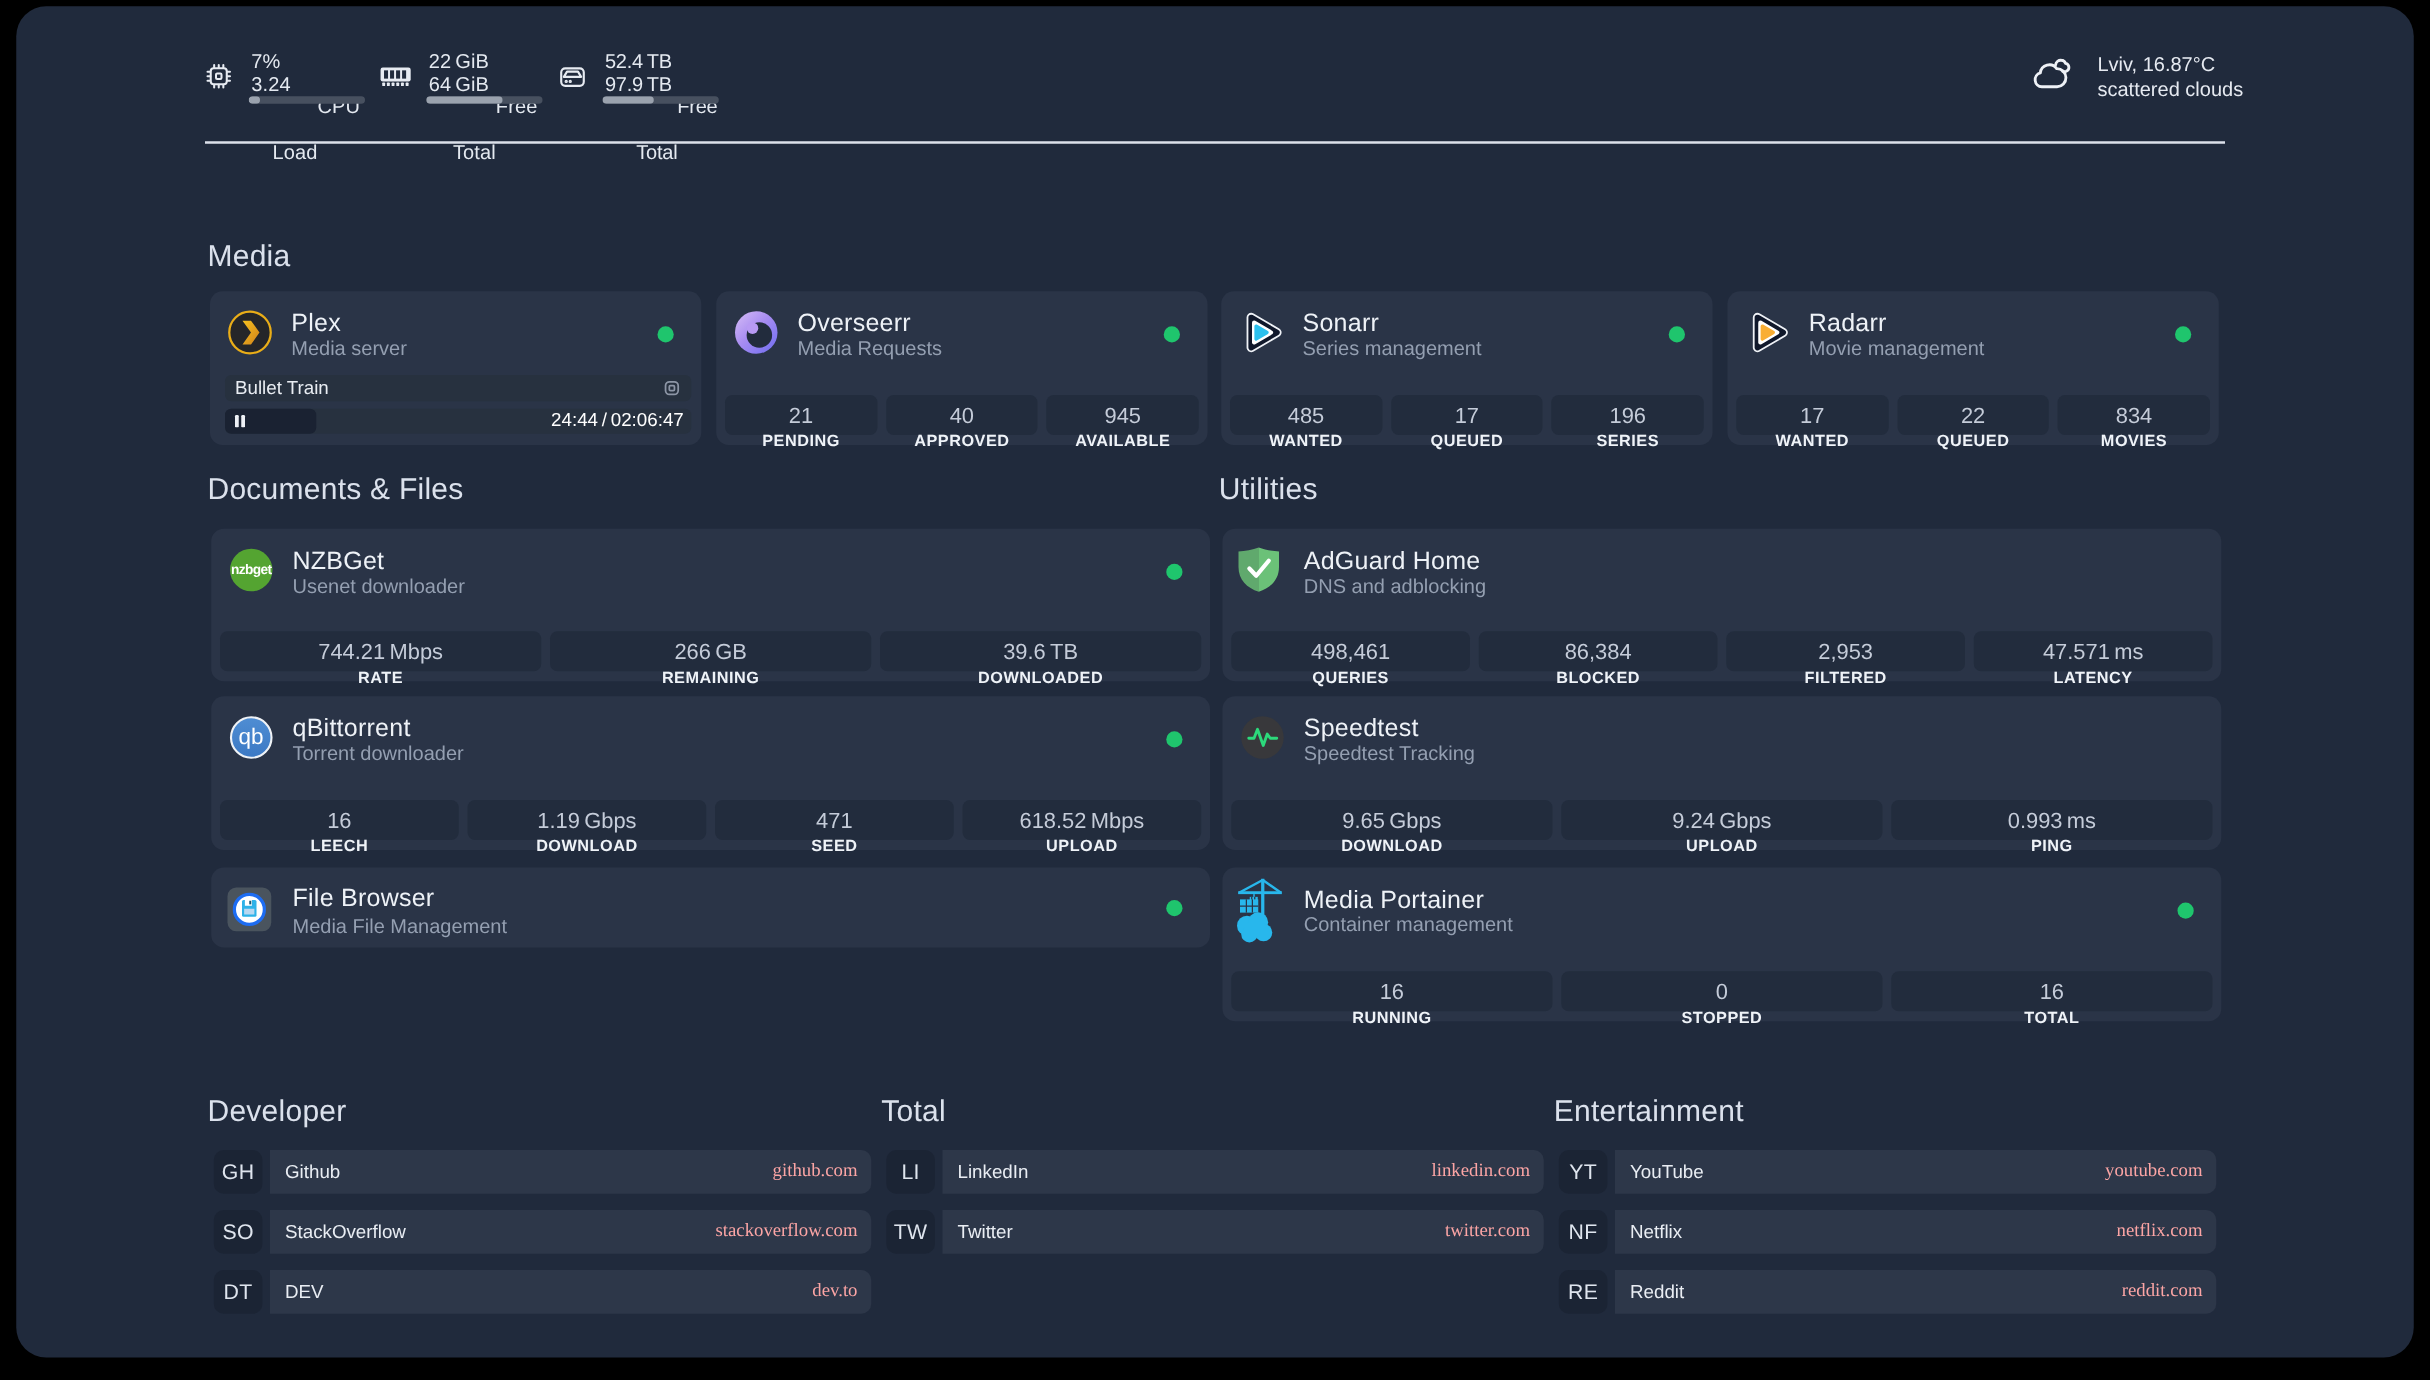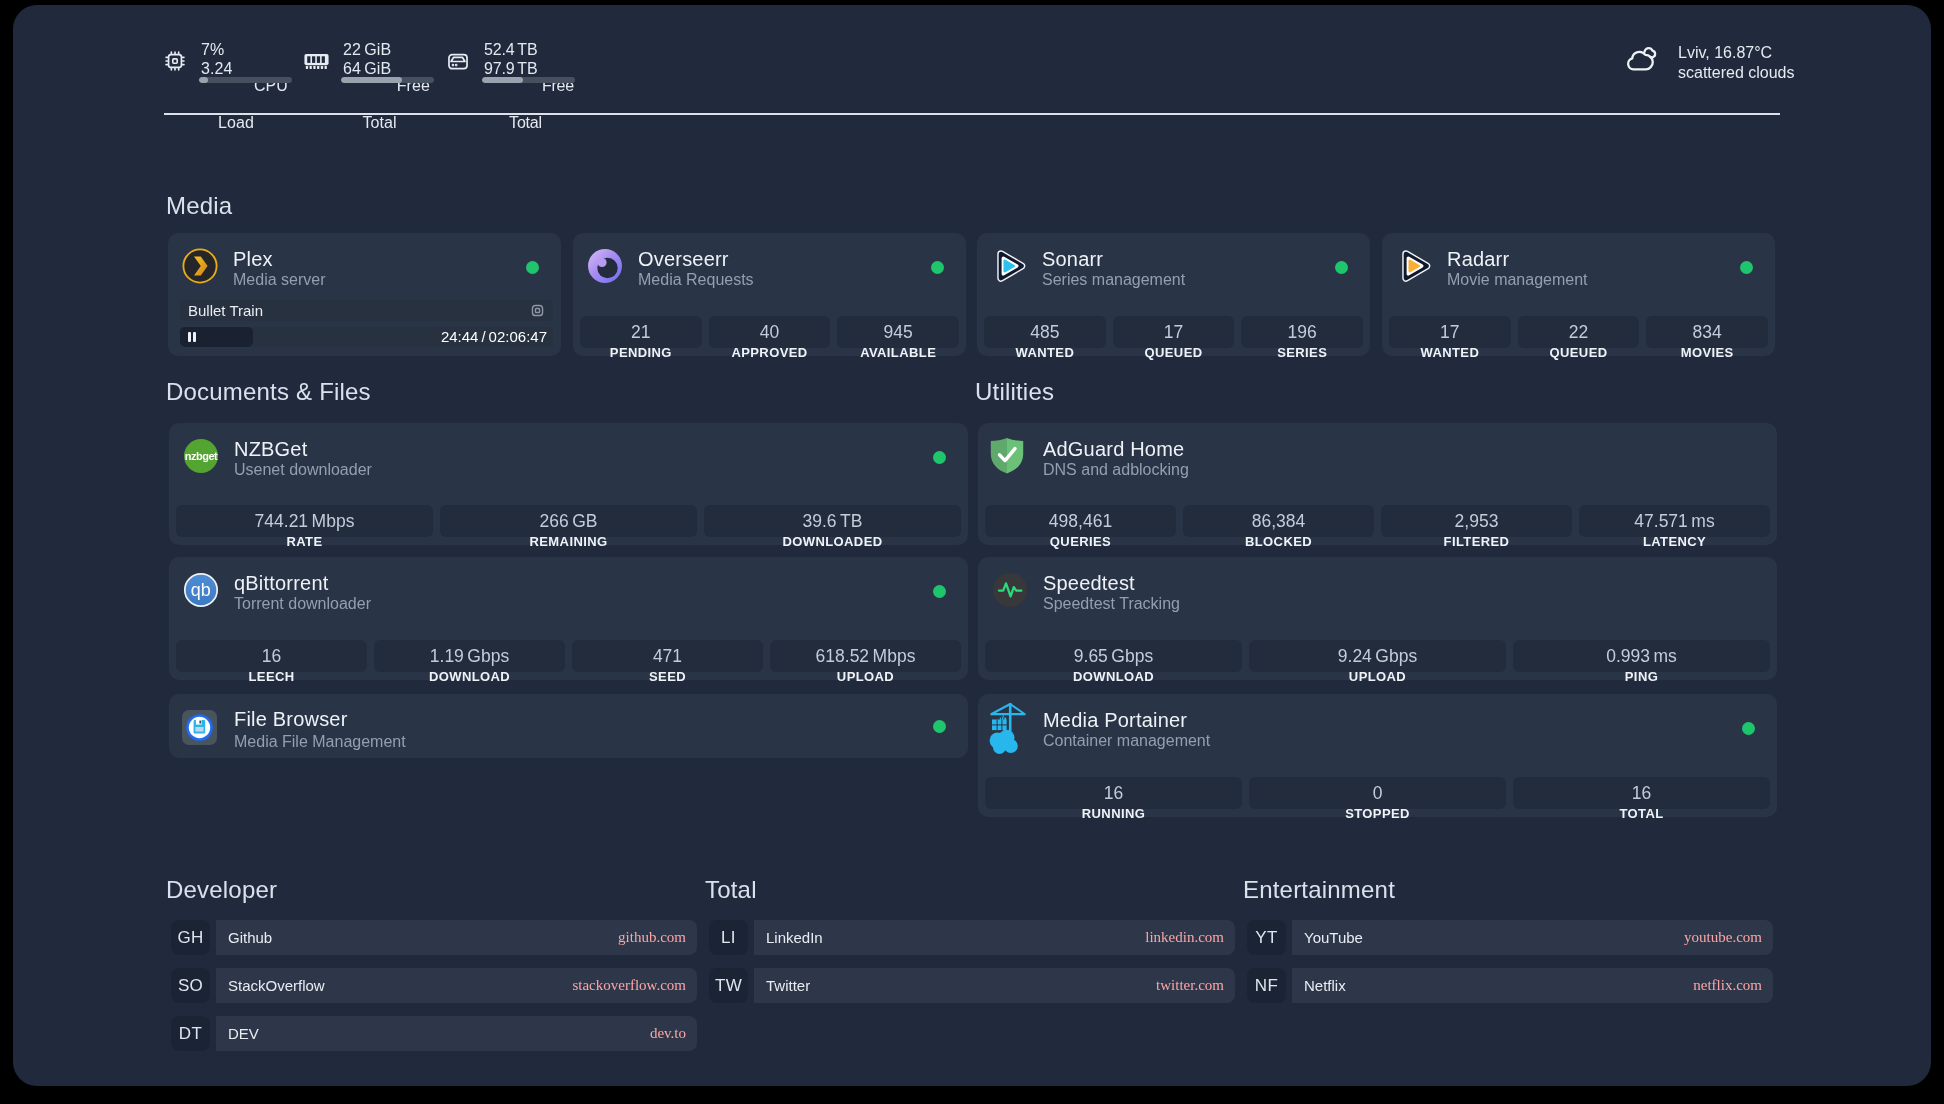--- a/index.html
+++ b/index.html
@@ -443,14 +443,21 @@
         <span class="ur">youtube.com</span>
       </div>
     </div>
   <div class="bmrow" style="left:1246px;top:968px;width:527px">
       <div class="babbr">NF</div>
     <div class="bbar">
         <span class="nm">Netflix</span>
         <span class="ur">netflix.com</span>
       </div>
     </div>
+  <div class="bmrow" style="left:1246px;top:1016px;width:527px">
+      <div class="babbr">RE</div>
+    <div class="bbar">
+        <span class="nm">Reddit</span>
+        <span class="ur">reddit.com</span>
+      </div>
+    </div>
 
 </div>
 
 </body></html>

